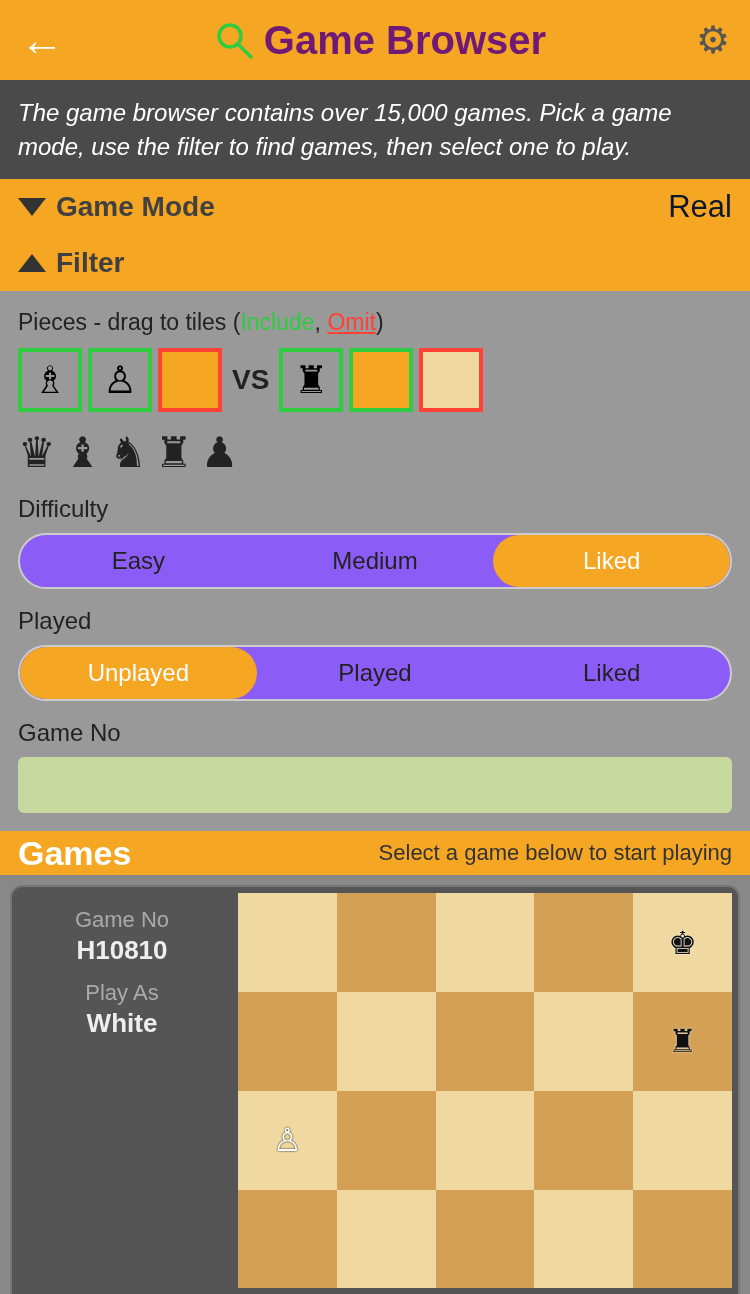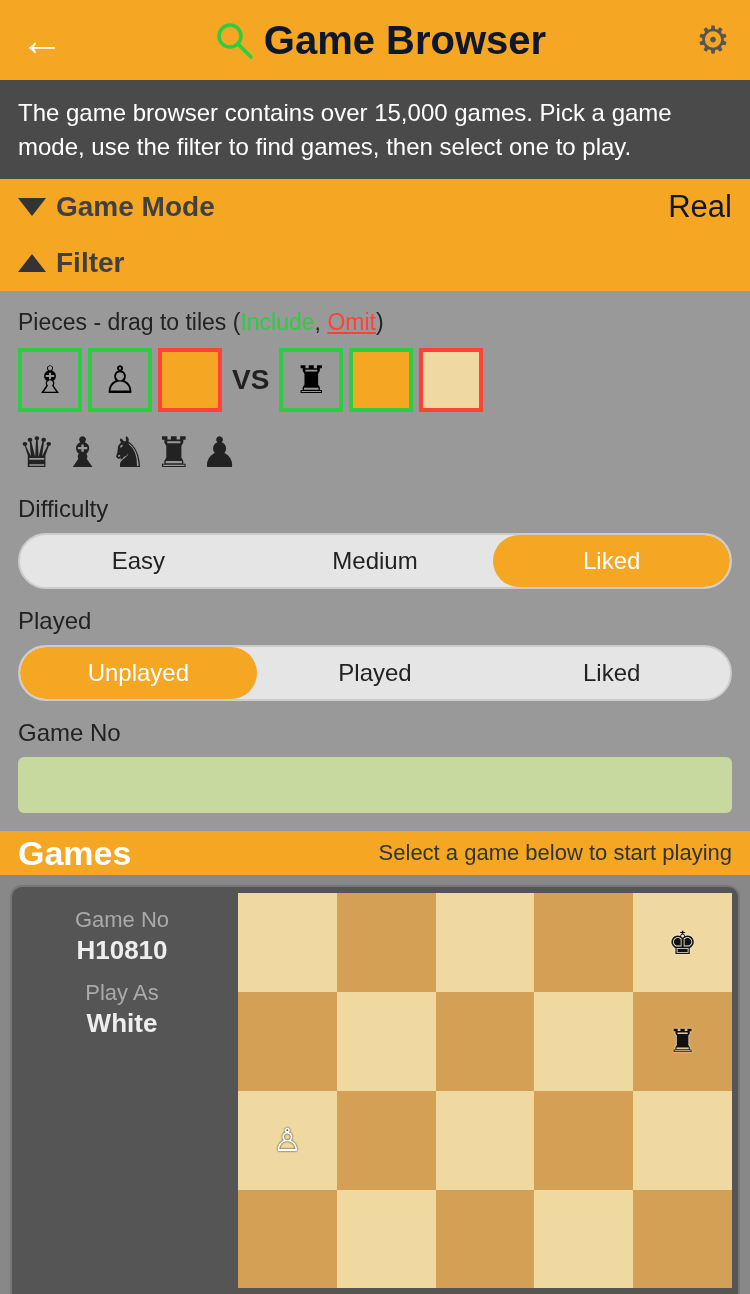--- a/index.html
+++ b/index.html
@@ -16,21 +16,21 @@
       background: #F5A623;
       display: flex;
       align-items: center;
       justify-content: space-between;
       padding: 10px 20px;
       height: 80px;
     }
     .header-title {
       font-size: 40px;
       font-weight: 600;
-      color: #0f172a;
+      color: #701a75;
       display: flex;
       align-items: center;
       gap: 10px;
     }
     .header-back {
       font-size: 44px;
       color: #fff;
       cursor: pointer;
       font-weight: bold;
     }
@@ -44,20 +44,21 @@
       height: 40px;
     }
 
     
     .description-bar {
       background: #4A4A4A;
       color: #fff;
       padding: 16px 18px;
       font-size: 24px;
       line-height: 1.4;
+      font-style: italic;
     }
 
     
     .section-header {
       background: #F5A623;
       display: flex;
       align-items: center;
       justify-content: space-between;
       padding: 10px 18px;
       height: 56px;
@@ -145,21 +146,21 @@
       font-size: 24px;
       color: #222;
       margin-bottom: 10px;
     }
     .segmented-control {
       display: flex;
       border: 2px solid #ccc;
       border-radius: 30px;
       overflow: hidden;
       margin-bottom: 18px;
-      background: #e5e5e5;
+      background: #8b5cf6;
     }
     .seg-btn {
       flex: 1;
       text-align: center;
       padding: 12px 0;
       font-size: 24px;
       cursor: pointer;
       color: #222;
       border-radius: 0;
     }

